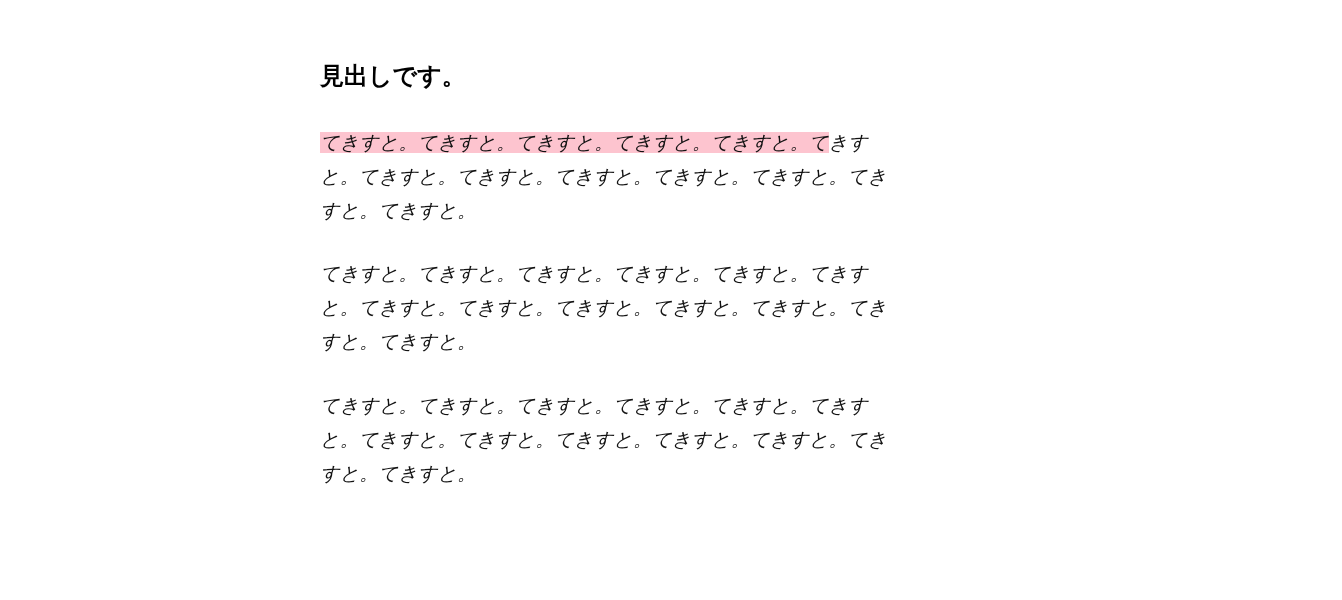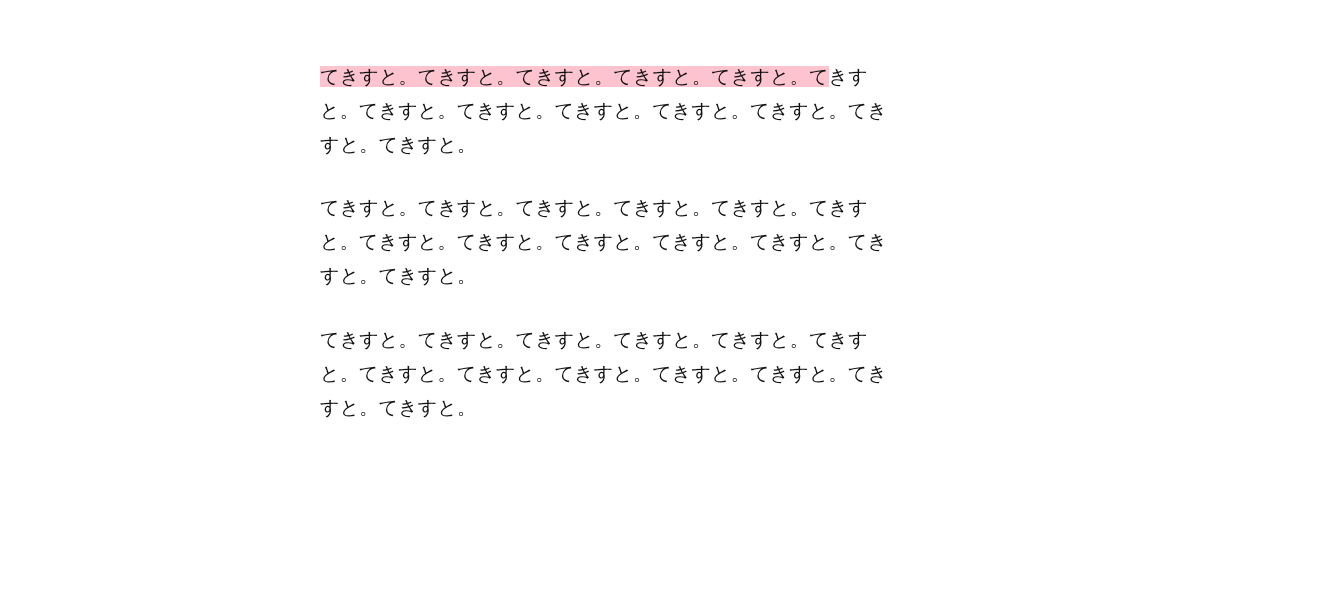--- a/index.html
+++ b/index.html
@@ -23,29 +23,31 @@
       font-weight: bold;
       color: #000;
       margin-bottom: 34px;
     }
     p.paragraph {
       font-size: 19px;
       line-height: 1.78;
       color: #111;
       margin-bottom: 30px;
       letter-spacing: 0.2px;
+      font-style: italic;
     }
     .paragraph .first-line {
       background-color: #fdc4cf;
     }
   </style>
 </head>
 <body>
 
 <div class="content">
+  <h2 class="heading">見出しです。</h2>
 
   <p class="paragraph">
     <span class="first-line">てきすと。てきすと。てきすと。てきすと。てきすと。て</span><span>きすと。てきすと。てきすと。てきすと。てきすと。てきすと。てきすと。てきすと。</span>
   </p>
 
   <p class="paragraph">てきすと。てきすと。てきすと。てきすと。てきすと。てきすと。てきすと。てきすと。てきすと。てきすと。てきすと。てきすと。てきすと。</p>
 
   <p class="paragraph">てきすと。てきすと。てきすと。てきすと。てきすと。てきすと。てきすと。てきすと。てきすと。てきすと。てきすと。てきすと。てきすと。</p>
 </div>
 

